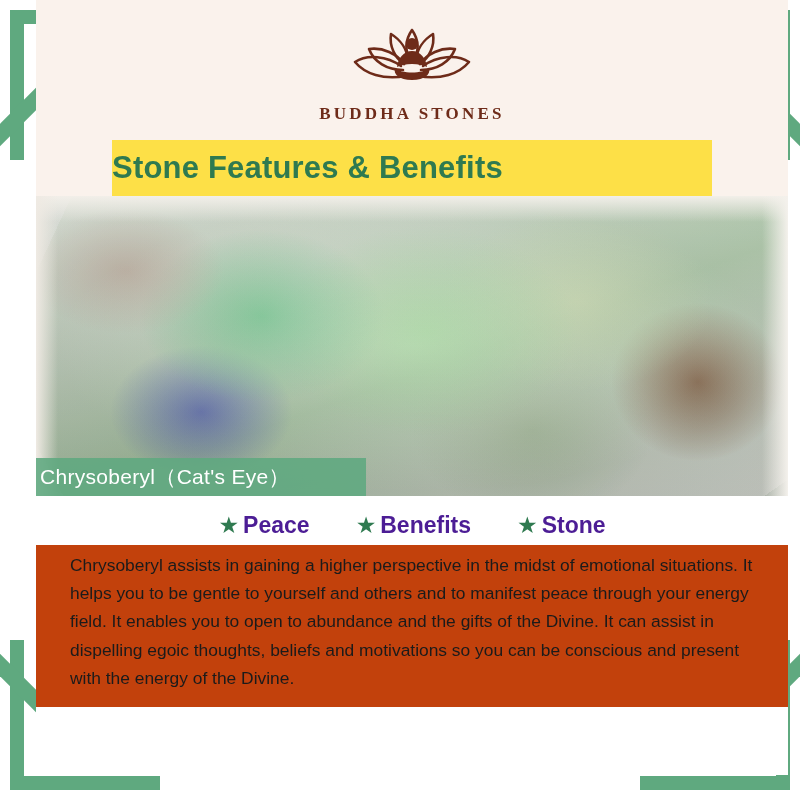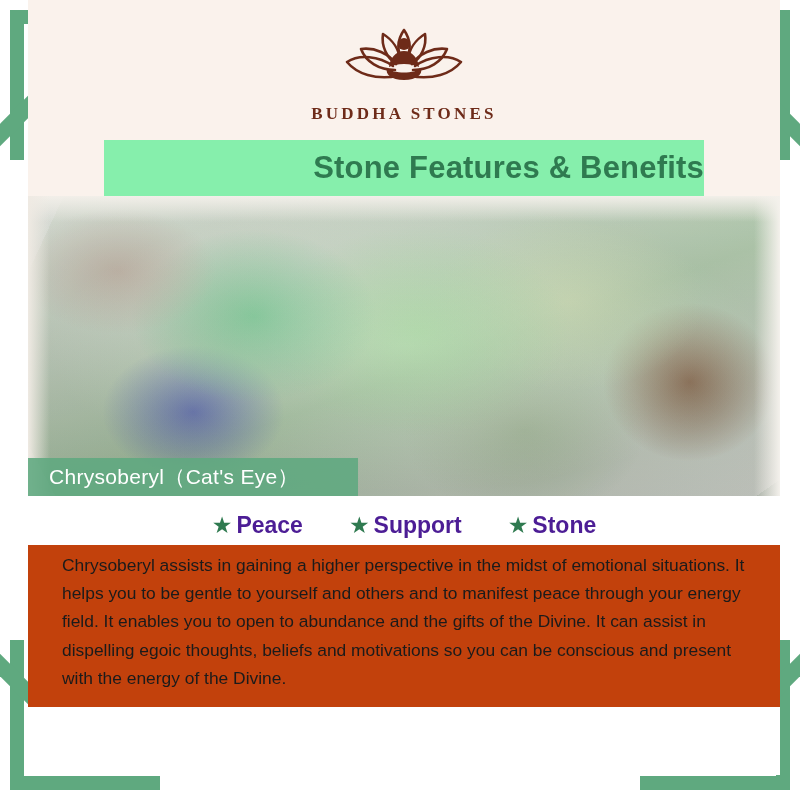--- a/index.html
+++ b/index.html
@@ -43,21 +43,21 @@
     background: #5fa97f;
   }
   .diag-tl { left: -34px; top: 86px;  transform: rotate(-45deg); }
   .diag-tr { right: -34px; top: 86px; transform: rotate(45deg); }
   .diag-bl { left: -34px; bottom: 86px; transform: rotate(45deg); }
   .diag-br { right: -34px; bottom: 86px; transform: rotate(-45deg); }
 
   
   .card {
     position: absolute;
-    left: 28px;
+    left: 36px;
     top: 0;
     width: 752px;
     height: 775px;
     background: #faf2ec;
     overflow: hidden;
   }
 
   
   .logo-area {
     position: relative;
@@ -102,24 +102,24 @@
     height: 56px;
     background: #faf2ec;
   }
   .heading-inner {
     position: absolute;
     left: 50%;
     transform: translateX(-50%);
     top: 0;
     width: 600px;
     height: 56px;
-    background: #86efac;
+    background: #fde047;
     display: flex;
     align-items: center;
-    justify-content: flex-end;
+    justify-content: flex-start;
   }
   .heading-text {
     font-family: "Liberation Sans", sans-serif;
     font-weight: 700;
     font-size: 31px;
     color: #2f7a50;
     letter-spacing: 0.2px;
   }
 
   
@@ -178,21 +178,21 @@
   
   .caption-label {
     position: absolute;
     left: 0;
     bottom: 0;
     min-width: 330px;
     height: 38px;
     background: rgba(95,169,127,0.88);
     display: flex;
     align-items: center;
-    padding: 0 16px 0 21px;
+    padding: 0 16px 0 4px;
     box-sizing: border-box;
   }
   .caption-text {
     color: #ffffff;
     font-size: 21px;
     font-weight: 400;
     letter-spacing: 0.3px;
     white-space: nowrap;
   }
 
@@ -301,21 +301,21 @@
       </div>
     </div>
 
     <div class="benefits">
       <div class="benefit">
         <span class="star">★</span>
         <span class="blabel">Peace</span>
       </div>
       <div class="benefit">
         <span class="star">★</span>
-        <span class="blabel">Support</span>
+        <span class="blabel">Benefits</span>
       </div>
       <div class="benefit">
         <span class="star">★</span>
         <span class="blabel">Stone</span>
       </div>
     </div>
 
     <div class="body-text">Chrysoberyl assists in gaining a higher perspective in the midst of emotional situations. It helps you to be gentle to yourself and others and to manifest peace through your energy field. It enables you to open to abundance and the gifts of the Divine. It can assist in dispelling egoic thoughts, beliefs and motivations so you can be conscious and present with the energy of the Divine.</div>
 
     <div class="bottom-fill"></div>

